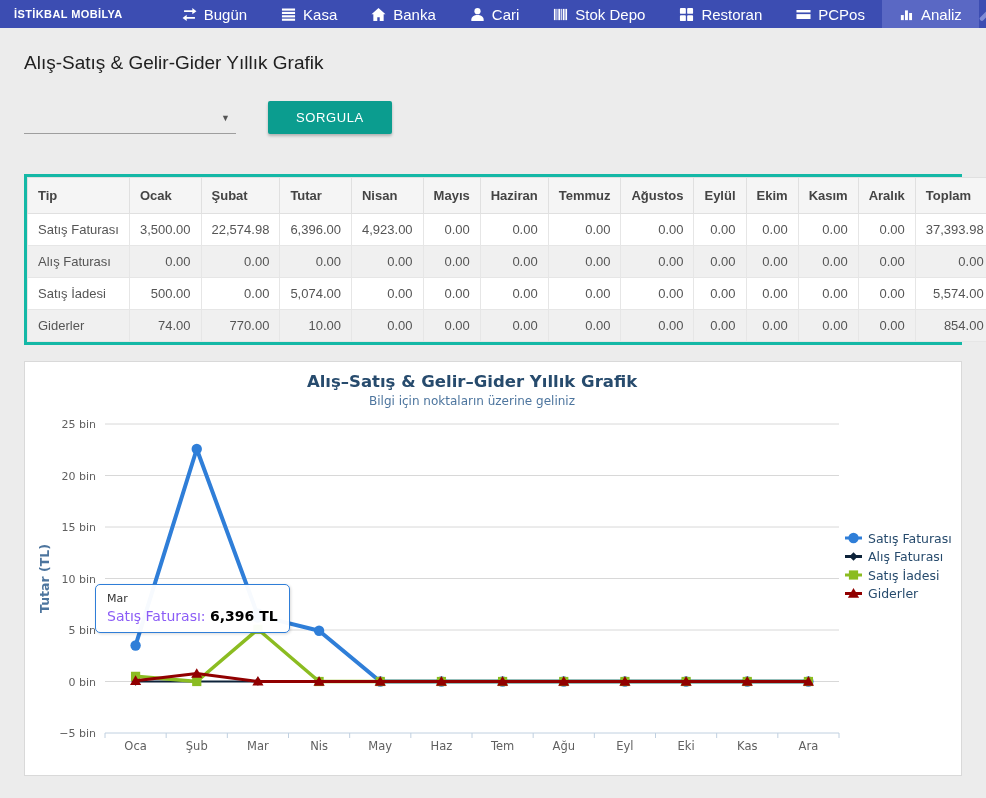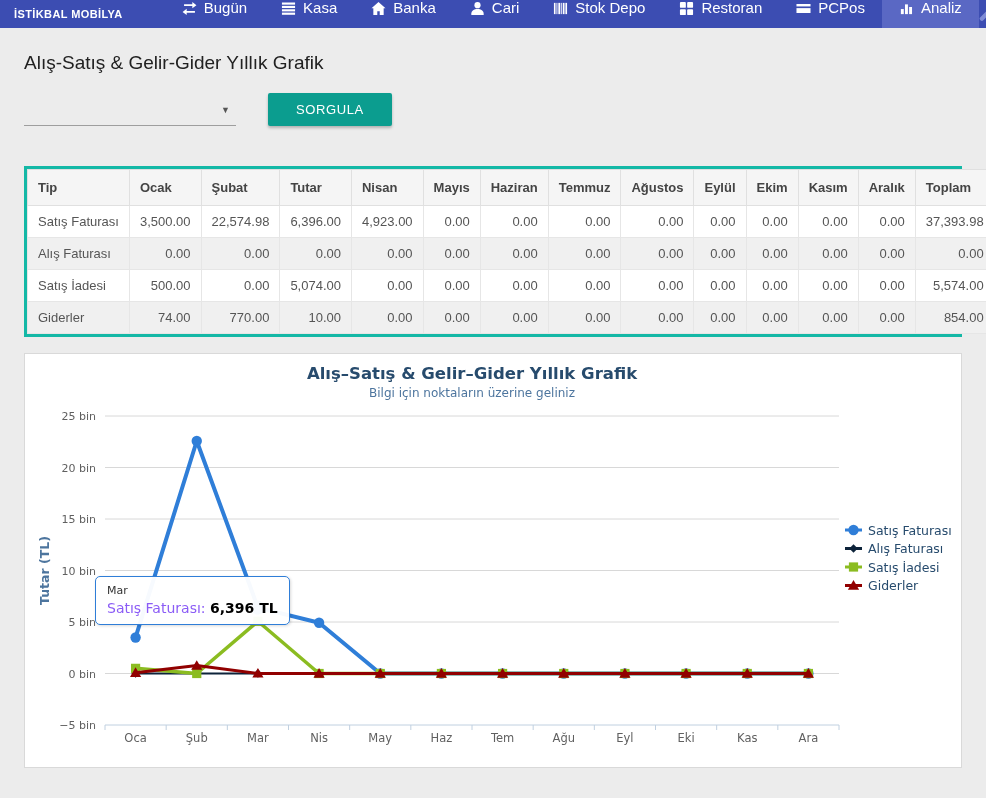--- a/index.html
+++ b/index.html
@@ -2,29 +2,29 @@
 <html><head>
 <meta charset="utf-8">
 <style>
   * { margin:0; padding:0; box-sizing:border-box; }
   html,body { width:986px; background:#ececec; font-family:"Liberation Sans", sans-serif; }
 
   
   .navbar { height:28px; background:#3c4db2; display:flex; align-items:stretch; color:#fff; }
   .brand { display:flex; align-items:center; font-size:11px; font-weight:bold; letter-spacing:.4px; padding:0 14px; white-space:nowrap; }
   .nav-menu { display:flex; align-items:stretch; flex:1; margin-left:28px; }
-  .nav-item { display:flex; align-items:flex-end; gap:7px; padding:12px 17px; font-size:15px; cursor:pointer; white-space:nowrap; }
+  .nav-item { display:flex; align-items:center; gap:7px; padding:12px 17px; font-size:15px; cursor:pointer; white-space:nowrap; }
   .nav-item.active { background:#5a68c4; }
   .nav-item .ic { display:flex; align-items:center; }
   .nav-right { display:flex; align-items:center; gap:26px; padding-right:20px; }
   .tool-btn { display:flex; align-items:center; gap:6px; cursor:pointer; color:#7f8cd6; }
 
   
   main { padding:24px 24px 8px 24px; }
-  h1 { font-size:19px; font-weight:400; color:#212121; margin-bottom:20px; }
+  h1 { font-size:19px; font-weight:400; color:#212121; margin-bottom:28px; }
   .controls { display:flex; align-items:flex-end; gap:32px; margin-bottom:40px; height:32px; }
   .select-wrap { position:relative; width:212px; height:30px; border-bottom:1px solid #9e9e9e; cursor:pointer; }
   .select-caret { position:absolute; right:6px; top:9px; font-size:9px; color:#555; }
   .btn-sorgula { border:none; border-radius:2px; color:#fff; font-family:"Liberation Sans",sans-serif;
     font-size:13px; font-weight:normal; letter-spacing:.6px; padding:9px 28px; cursor:pointer;
     box-shadow:0 2px 3px rgba(0,0,0,.25); }
 
   
   .table-wrap { background:#fff; border:3px solid #14b8a6; }
   table { width:100%; border-collapse:collapse; font-size:13px; }

